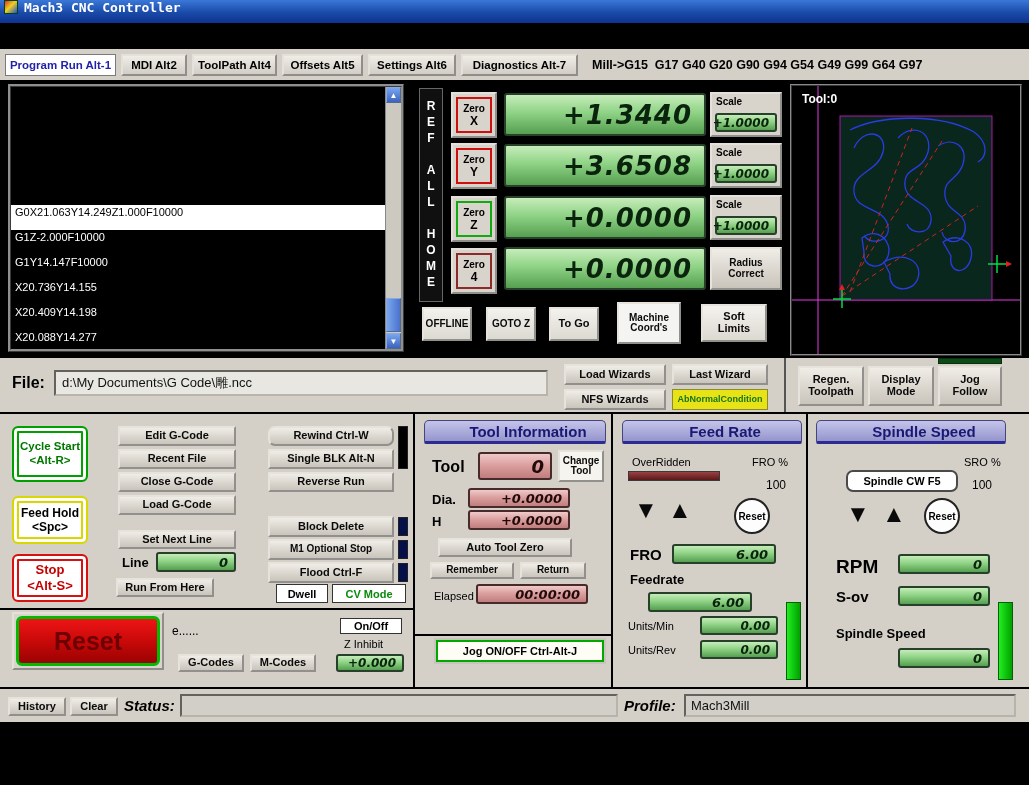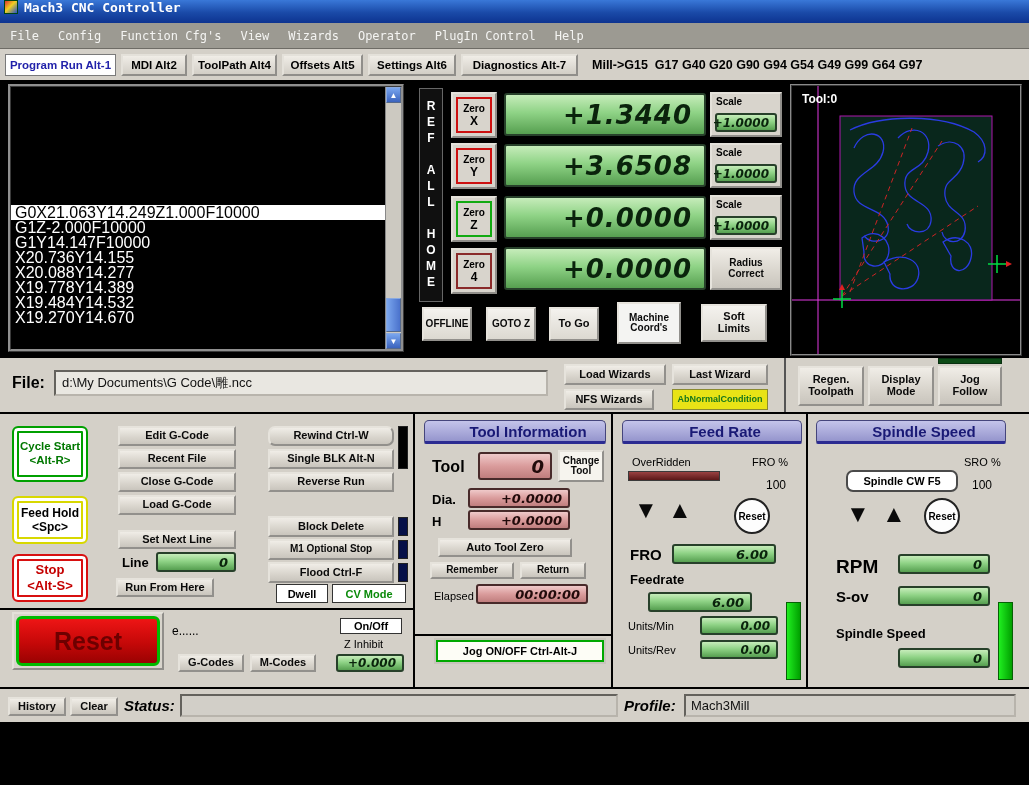--- a/index.html
+++ b/index.html
@@ -39,21 +39,21 @@
     color:#191975; font-weight:bold; font-size:15px; display:flex; align-items:center; justify-content:center;padding-left:26px; }
   .lbl { position:absolute; color:#000; }
   .vline { position:absolute; background:#000; }
   .hline { position:absolute; background:#000; }
   .led { position:absolute; border:1px solid #222; }
 
   
   .upper { left:0; top:80px; width:1029px; height:278px; background:#000; }
   .gcode-frame { left:8px; top:4px; width:396px; height:268px; border:3px ridge #8f8f8f; background:#000; }
   .gcode-view { position:absolute; left:0; top:0; right:16px; bottom:0; overflow:hidden; }
-  .gcode-line { height:15px; line-height:15px; color:#fff; font-size:16px; padding-left:4px; white-space:nowrap; }
+  .gcode-line { height:25px; line-height:15px; color:#fff; font-size:11px; padding-left:4px; white-space:nowrap; }
   .gcode-line.hl { background:#fff; color:#000; }
   .sb { position:absolute; right:0; top:0; width:16px; bottom:0; background:#ccc9c1; border-left:1px solid #888; }
   .sb-arrow { position:absolute; left:0; width:15px; height:16px; background:linear-gradient(180deg,#7aa6ee,#3b63bd);
     color:#fff; font-size:8px; display:flex; align-items:center; justify-content:center; border:1px outset #89a9e0; }
   .sb-thumb { position:absolute; left:0; width:15px; height:34px; bottom:17px;
     background:linear-gradient(90deg,#7aa6ee,#4a72cc); border:1px outset #89a9e0; }
 
   .refall { left:419px; top:8px; width:24px; height:214px; background:#101010; border:1px solid #666;
     color:#fff; font-weight:bold; font-size:12px; writing-mode:vertical-rl; text-orientation:upright;
     display:flex; align-items:center; justify-content:center; letter-spacing:2px; }
@@ -111,50 +111,41 @@
 </head>
 <body>
 
 <div id="screen">
 
   <div class="abs titlebar">
     <div class="appicon"></div>
     <span class="ttl">Mach3 CNC Controller</span>
   </div>
 
-  <div class="abs menubar">
-    <span>File</span>
-    <span>Config</span>
-    <span>Function Cfg's</span>
-    <span>View</span>
-    <span>Wizards</span>
-    <span>Operator</span>
-    <span>PlugIn Control</span>
-    <span>Help</span>
-  </div>
 
   <div class="abs tabbar">
     <div class="tab active" style="left:5px;width:111px;">Program Run Alt-1</div>
     <div class="tab" style="left:121px;width:66px;">MDI Alt2</div>
     <div class="tab" style="left:192px;width:85px;">ToolPath Alt4</div>
     <div class="tab" style="left:282px;width:81px;">Offsets Alt5</div>
     <div class="tab" style="left:368px;width:88px;">Settings Alt6</div>
     <div class="tab" style="left:461px;width:117px;">Diagnostics Alt-7</div>
     <span class="modal-status">Mill-&gt;G15  G17 G40 G20 G90 G94 G54 G49 G99 G64 G97</span>
   </div>
 
   <div class="abs upper">
 
     <div class="abs gcode-frame">
       <div class="gcode-view">
         <div style="height:118px;"></div>
         <div class="gcode-line hl">G0X21.063Y14.249Z1.000F10000</div>
         <div class="gcode-line">G1Z-2.000F10000</div>
         <div class="gcode-line">G1Y14.147F10000</div>
         <div class="gcode-line">X20.736Y14.155</div>
+        <div class="gcode-line">X20.409Y14.198</div>
         <div class="gcode-line">X20.088Y14.277</div>
         <div class="gcode-line">X19.778Y14.389</div>
         <div class="gcode-line">X19.484Y14.532</div>
         <div class="gcode-line">X19.270Y14.670</div>
       </div>
       <div class="sb">
         <div class="sb-arrow" style="top:0;">▲</div>
         <div class="sb-thumb"></div>
         <div class="sb-arrow" style="bottom:0;">▼</div>
       </div>
@@ -251,21 +242,21 @@
         <polygon points="47,204 50,198 53,204" fill="#dd2222"></polygon>
       </svg>
     </div>
   </div>
 
   <div class="abs filebar">
     <span class="lbl" style="left:12px;top:16px;font-weight:bold;font-size:16px;">File:</span>
     <input class="file-input" value="d:\My Documents\G Code\雕.ncc" style="">
     <div class="btn" style="left:564px;top:6px;width:102px;height:21px;">Load Wizards</div>
     <div class="btn" style="left:672px;top:6px;width:96px;height:21px;">Last Wizard</div>
-    <div class="btn" style="left:564px;top:31px;width:90px;height:21px;">NFS Wizards</div>
+    <div class="btn" style="left:564px;top:31px;width:102px;height:21px;">NFS Wizards</div>
     <div class="abnormal" style="left:672px;top:31px;width:96px;height:21px;">
       <span>AbNormal</span>
       <span>Condition</span>
     </div>
     <div class="vline" style="left:784px;top:0;width:2px;height:54px;background:#555;"></div>
     <div class="greenstrip"></div>
     <div class="btn" style="left:798px;top:8px;width:66px;height:40px;flex-direction:column;">
       <span>Regen.</span>
       <span>Toolpath</span>
     </div>

